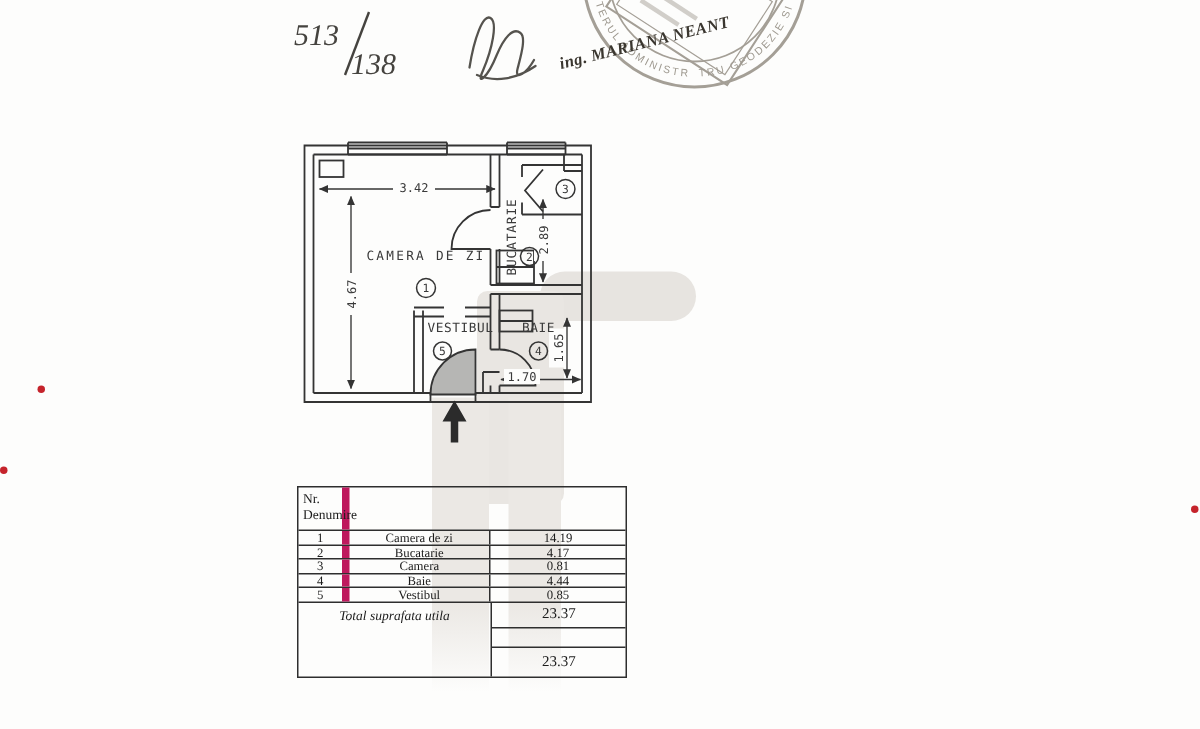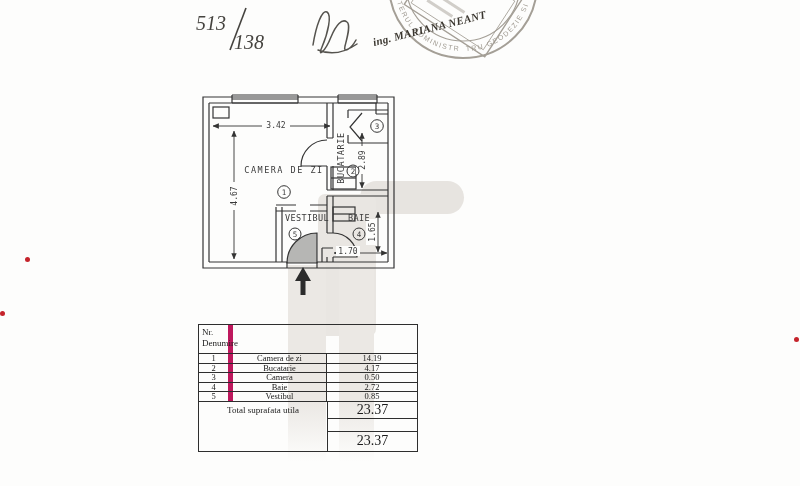--- a/index.html
+++ b/index.html
@@ -29,25 +29,25 @@
   .c1{width:34px; border-right:5px solid #be185d; box-sizing:border-box;}
   .c2{width:94px; border-right:1px solid #2e2e2e; box-sizing:border-box;}
   .c3{flex:1;}
   .thead{height:29px; font-size:9px; line-height:10.5px;}
   .thead .c1{padding:2px 0 0 3px;}
   .thead .c2,.thead .c3{display:flex; justify-content:center; padding-top:3px;}
   .rdata{height:9.6px; font-size:8.5px;}
   .rdata>div{display:flex; align-items:center; justify-content:center; line-height:8.6px;}
   .tfoot{display:flex; height:49px; border-bottom:none;}
   .foot-left{width:129px; border-right:1px solid #2e2e2e; box-sizing:border-box;
-             display:flex; flex-direction:column; font-size:9px; }
+             display:flex; flex-direction:column; font-size:9px; font-style:italic;}
   .fl1{height:17px; display:flex; align-items:center; justify-content:center;}
   .fl2{height:13px; display:flex; align-items:center; justify-content:center;}
   .fl3{flex:1;   display:flex; align-items:center; justify-content:center;}
-  .foot-right{flex:1; display:flex; flex-direction:column; font-size:14px; text-align:center;}
+  .foot-right{flex:1; display:flex; flex-direction:column; font-size:10px; text-align:center;}
   .fr1{height:17px; border-bottom:1px solid #2e2e2e; box-sizing:border-box; display:flex; align-items:center; justify-content:center;}
   .fr2{height:13px; border-bottom:1px solid #2e2e2e; box-sizing:border-box;}
   .fr3{flex:1; display:flex; align-items:center; justify-content:center;}
 </style>
 </head>
 <body>
 
 <div class="page">
 
   <div class="wm wm-h"></div>
@@ -197,26 +197,26 @@
       <div class="c3">14.19</div>
     </div>
     <div class="trow rdata">
       <div class="c1">2</div>
       <div class="c2">Bucatarie</div>
       <div class="c3">4.17</div>
     </div>
     <div class="trow rdata">
       <div class="c1">3</div>
       <div class="c2">Camera</div>
-      <div class="c3">0.50</div>
+      <div class="c3">0.81</div>
     </div>
     <div class="trow rdata">
       <div class="c1">4</div>
       <div class="c2">Baie</div>
-      <div class="c3">2.72</div>
+      <div class="c3">4.44</div>
     </div>
     <div class="trow rdata">
       <div class="c1">5</div>
       <div class="c2">Vestibul</div>
       <div class="c3">0.85</div>
     </div>
 
     <div class="tfoot">
       <div class="foot-left">
         <div class="fl1">Total suprafata utila</div>

